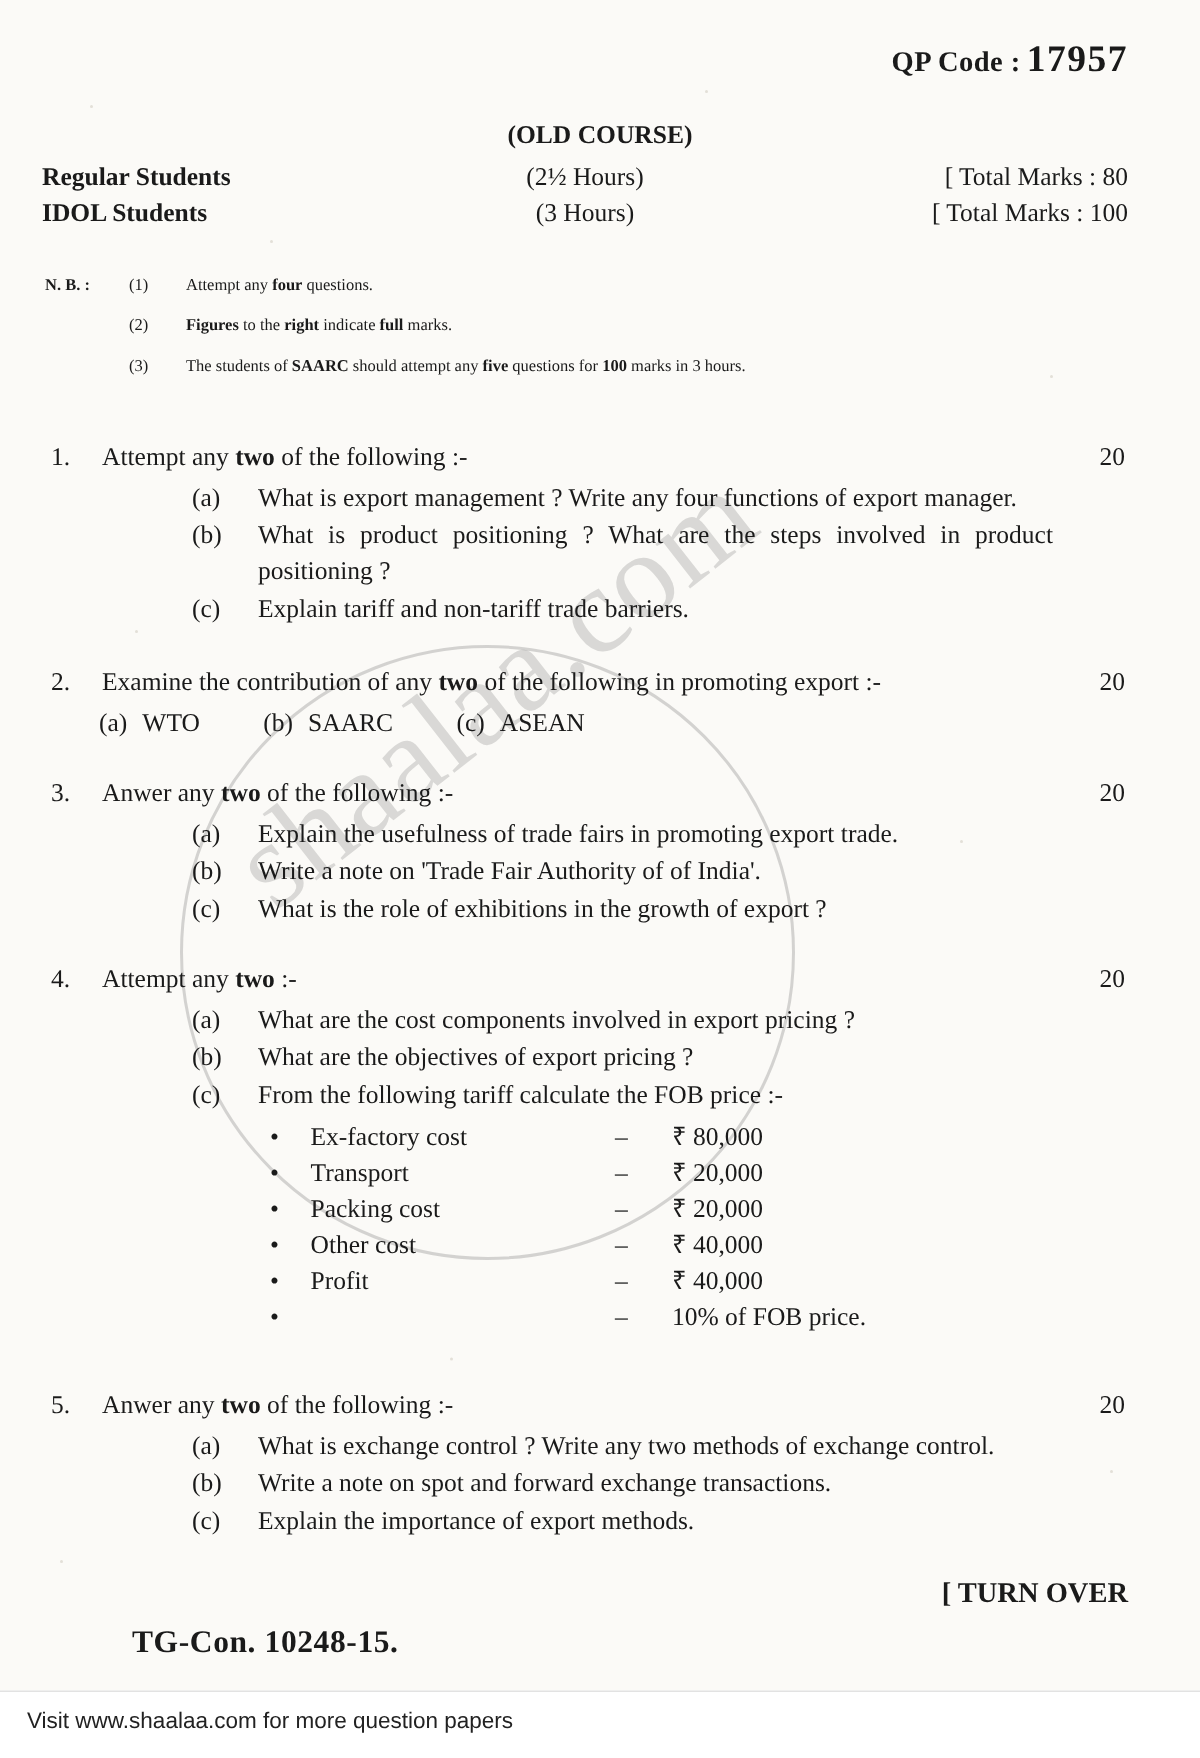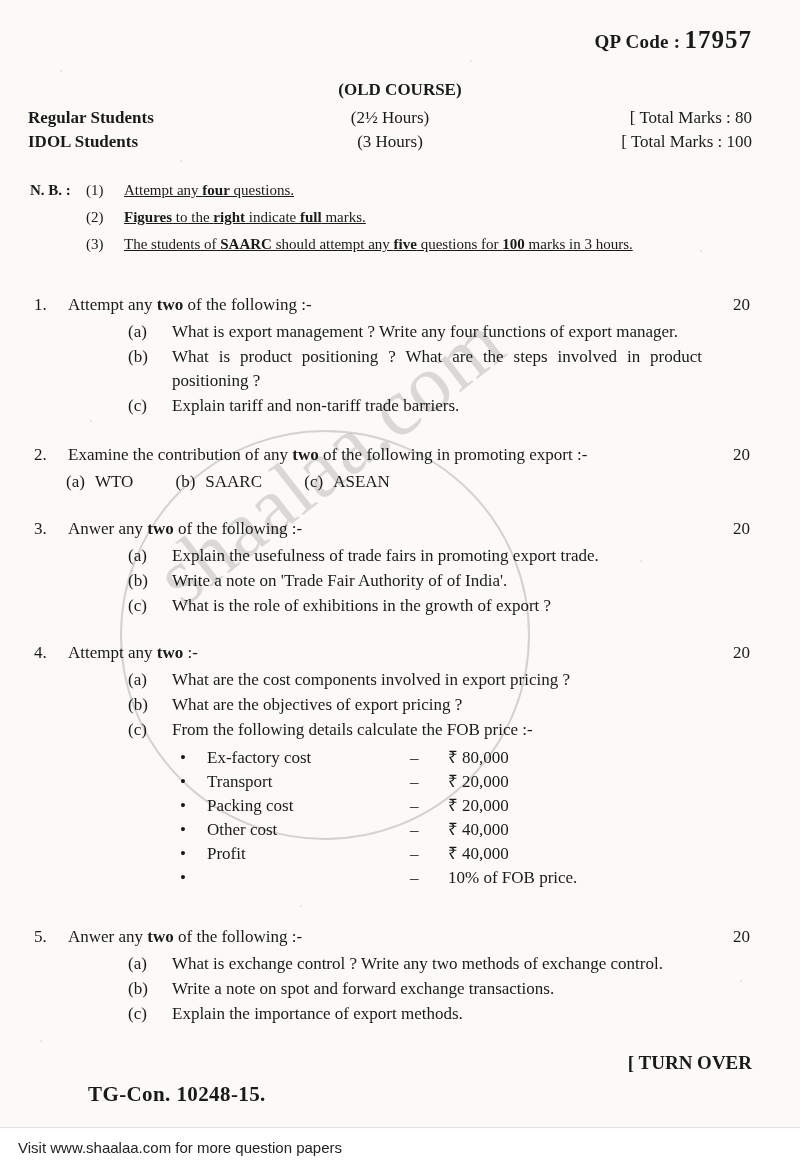--- a/index.html
+++ b/index.html
@@ -112,23 +112,22 @@
     white-space: nowrap;
   }
   .row1 { top: 108px; }
   .row2 { top: 132px; }
 
   .nb {
     position: absolute;
     left: 30px;
     top: 178px;
     width: 710px;
-    font-size: 15px;
+    font-size: 11px;
     line-height: 25px;
-    text-decoration: underline;
   }
   .nb-label {
     position: absolute;
     left: 0;
     top: 0;
     font-weight: bold;
   }
   .nb-items {
     margin-left: 56px;
   }
@@ -401,21 +400,21 @@
           <div class="sub">
             <span class="slab">(a)</span>
             <span>What are the cost components involved in export pricing ?</span>
           </div>
           <div class="sub">
             <span class="slab">(b)</span>
             <span>What are the objectives of export pricing ?</span>
           </div>
           <div class="sub">
             <span class="slab">(c)</span>
-            <span>From the following details calculate the FOB price :-</span>
+            <span>From the following tariff calculate the FOB price :-</span>
           </div>
         </div>
         <div class="costs">
           <div class="cost-row">
             <span class="bullet">•</span>
             <span class="label">Ex-factory cost</span>
             <span class="dash">–</span>
             <span class="value">₹ 80,000</span>
           </div>
           <div class="cost-row">

